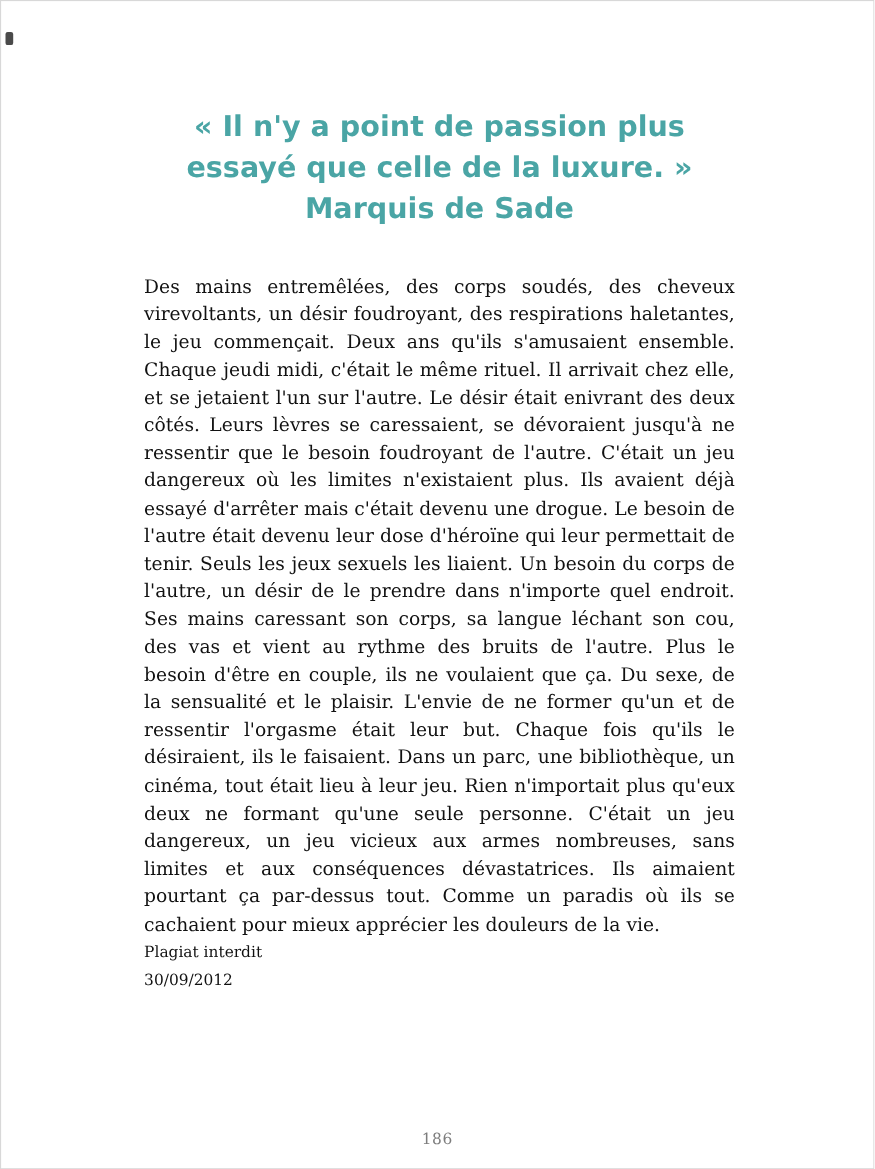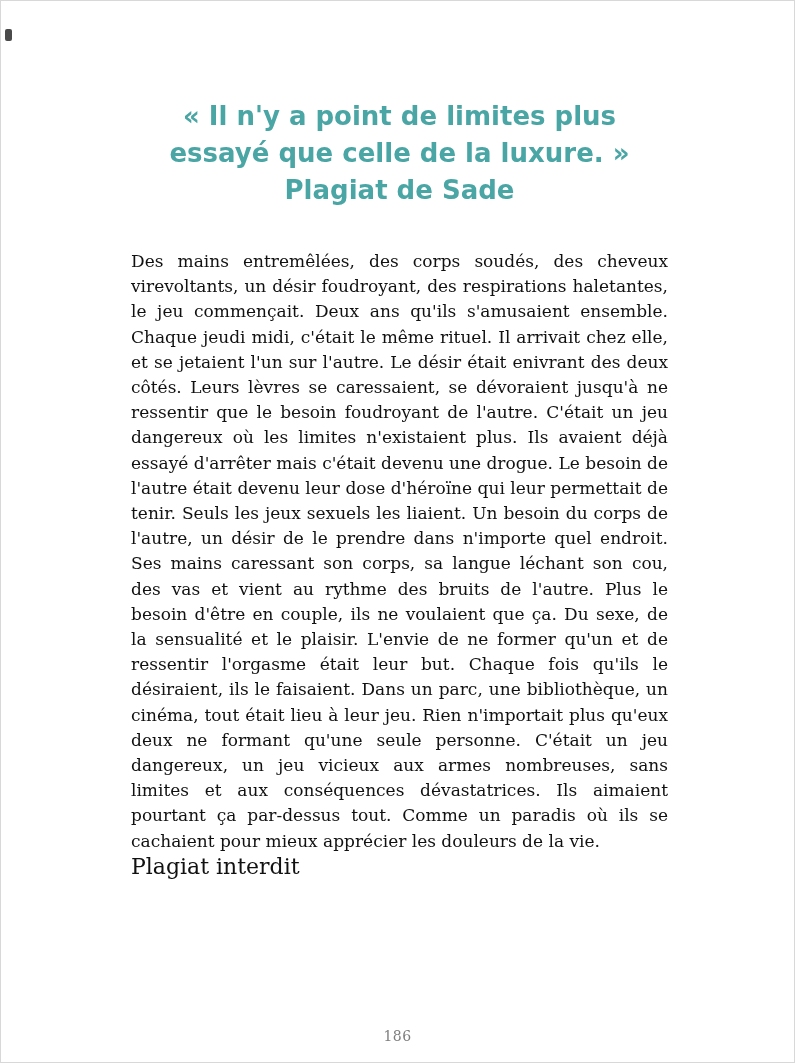--- a/index.html
+++ b/index.html
@@ -44,21 +44,21 @@
     .heading .hl { display: block; white-space: nowrap; }
     .body-text {
       margin-top: 40px;
       font-size: 17px;
       line-height: 25.2px;
       color: #111111;
       text-align: justify;
       text-justify: inter-word;
     }
     .plain-line {
-      font-size: 22px;
+      font-size: 14px;
       line-height: 25.2px;
       color: #111111;
       text-align: left;
     }
     .page-footer {
       position: absolute;
       left: 0;
       right: 0;
       top: 1014px;
       text-align: center;
@@ -71,27 +71,28 @@
 </head>
 <body>
 
 <div class="page">
 
   <div class="corner-mark"></div>
 
   <div class="content">
 
     <h1 class="heading">
-      <span class="hl">« Il n'y a point de limites plus</span>
+      <span class="hl">« Il n'y a point de passion plus</span>
       <span class="hl">essayé que celle de la luxure. »</span>
-      <span class="hl">Plagiat de Sade</span>
+      <span class="hl">Marquis de Sade</span>
     </h1>
 
     <p class="body-text">Des mains entremêlées, des corps soudés, des cheveux virevoltants, un désir foudroyant, des respirations haletantes, le jeu commençait. Deux ans qu'ils s'amusaient ensemble. Chaque jeudi midi, c'était le même rituel. Il arrivait chez elle, et se jetaient l'un sur l'autre. Le désir était enivrant des deux côtés. Leurs lèvres se caressaient, se dévoraient jusqu'à ne ressentir que le besoin foudroyant de l'autre. C'était un jeu dangereux où les limites n'existaient plus. Ils avaient déjà essayé d'arrêter mais c'était devenu une drogue. Le besoin de l'autre était devenu leur dose d'héroïne qui leur permettait de tenir. Seuls les jeux sexuels les liaient. Un besoin du corps de l'autre, un désir de le prendre dans n'importe quel endroit. Ses mains caressant son corps, sa langue léchant son cou, des vas et vient au rythme des bruits de l'autre. Plus le besoin d'être en couple, ils ne voulaient que ça. Du sexe, de la sensualité et le plaisir. L'envie de ne former qu'un et de ressentir l'orgasme était leur but. Chaque fois qu'ils le désiraient, ils le faisaient. Dans un parc, une bibliothèque, un cinéma, tout était lieu à leur jeu. Rien n'importait plus qu'eux deux ne formant qu'une seule personne. C'était un jeu dangereux, un jeu vicieux aux armes nombreuses, sans limites et aux conséquences dévastatrices. Ils aimaient pourtant ça par-dessus tout. Comme un paradis où ils se cachaient pour mieux apprécier les douleurs de la vie.</p>
 
     <p class="plain-line">Plagiat interdit</p>
 
+    <p class="plain-line">30/09/2012</p>
 
   </div>
 
   <div class="page-footer">186</div>
 
 </div>
 
 </body></html>

